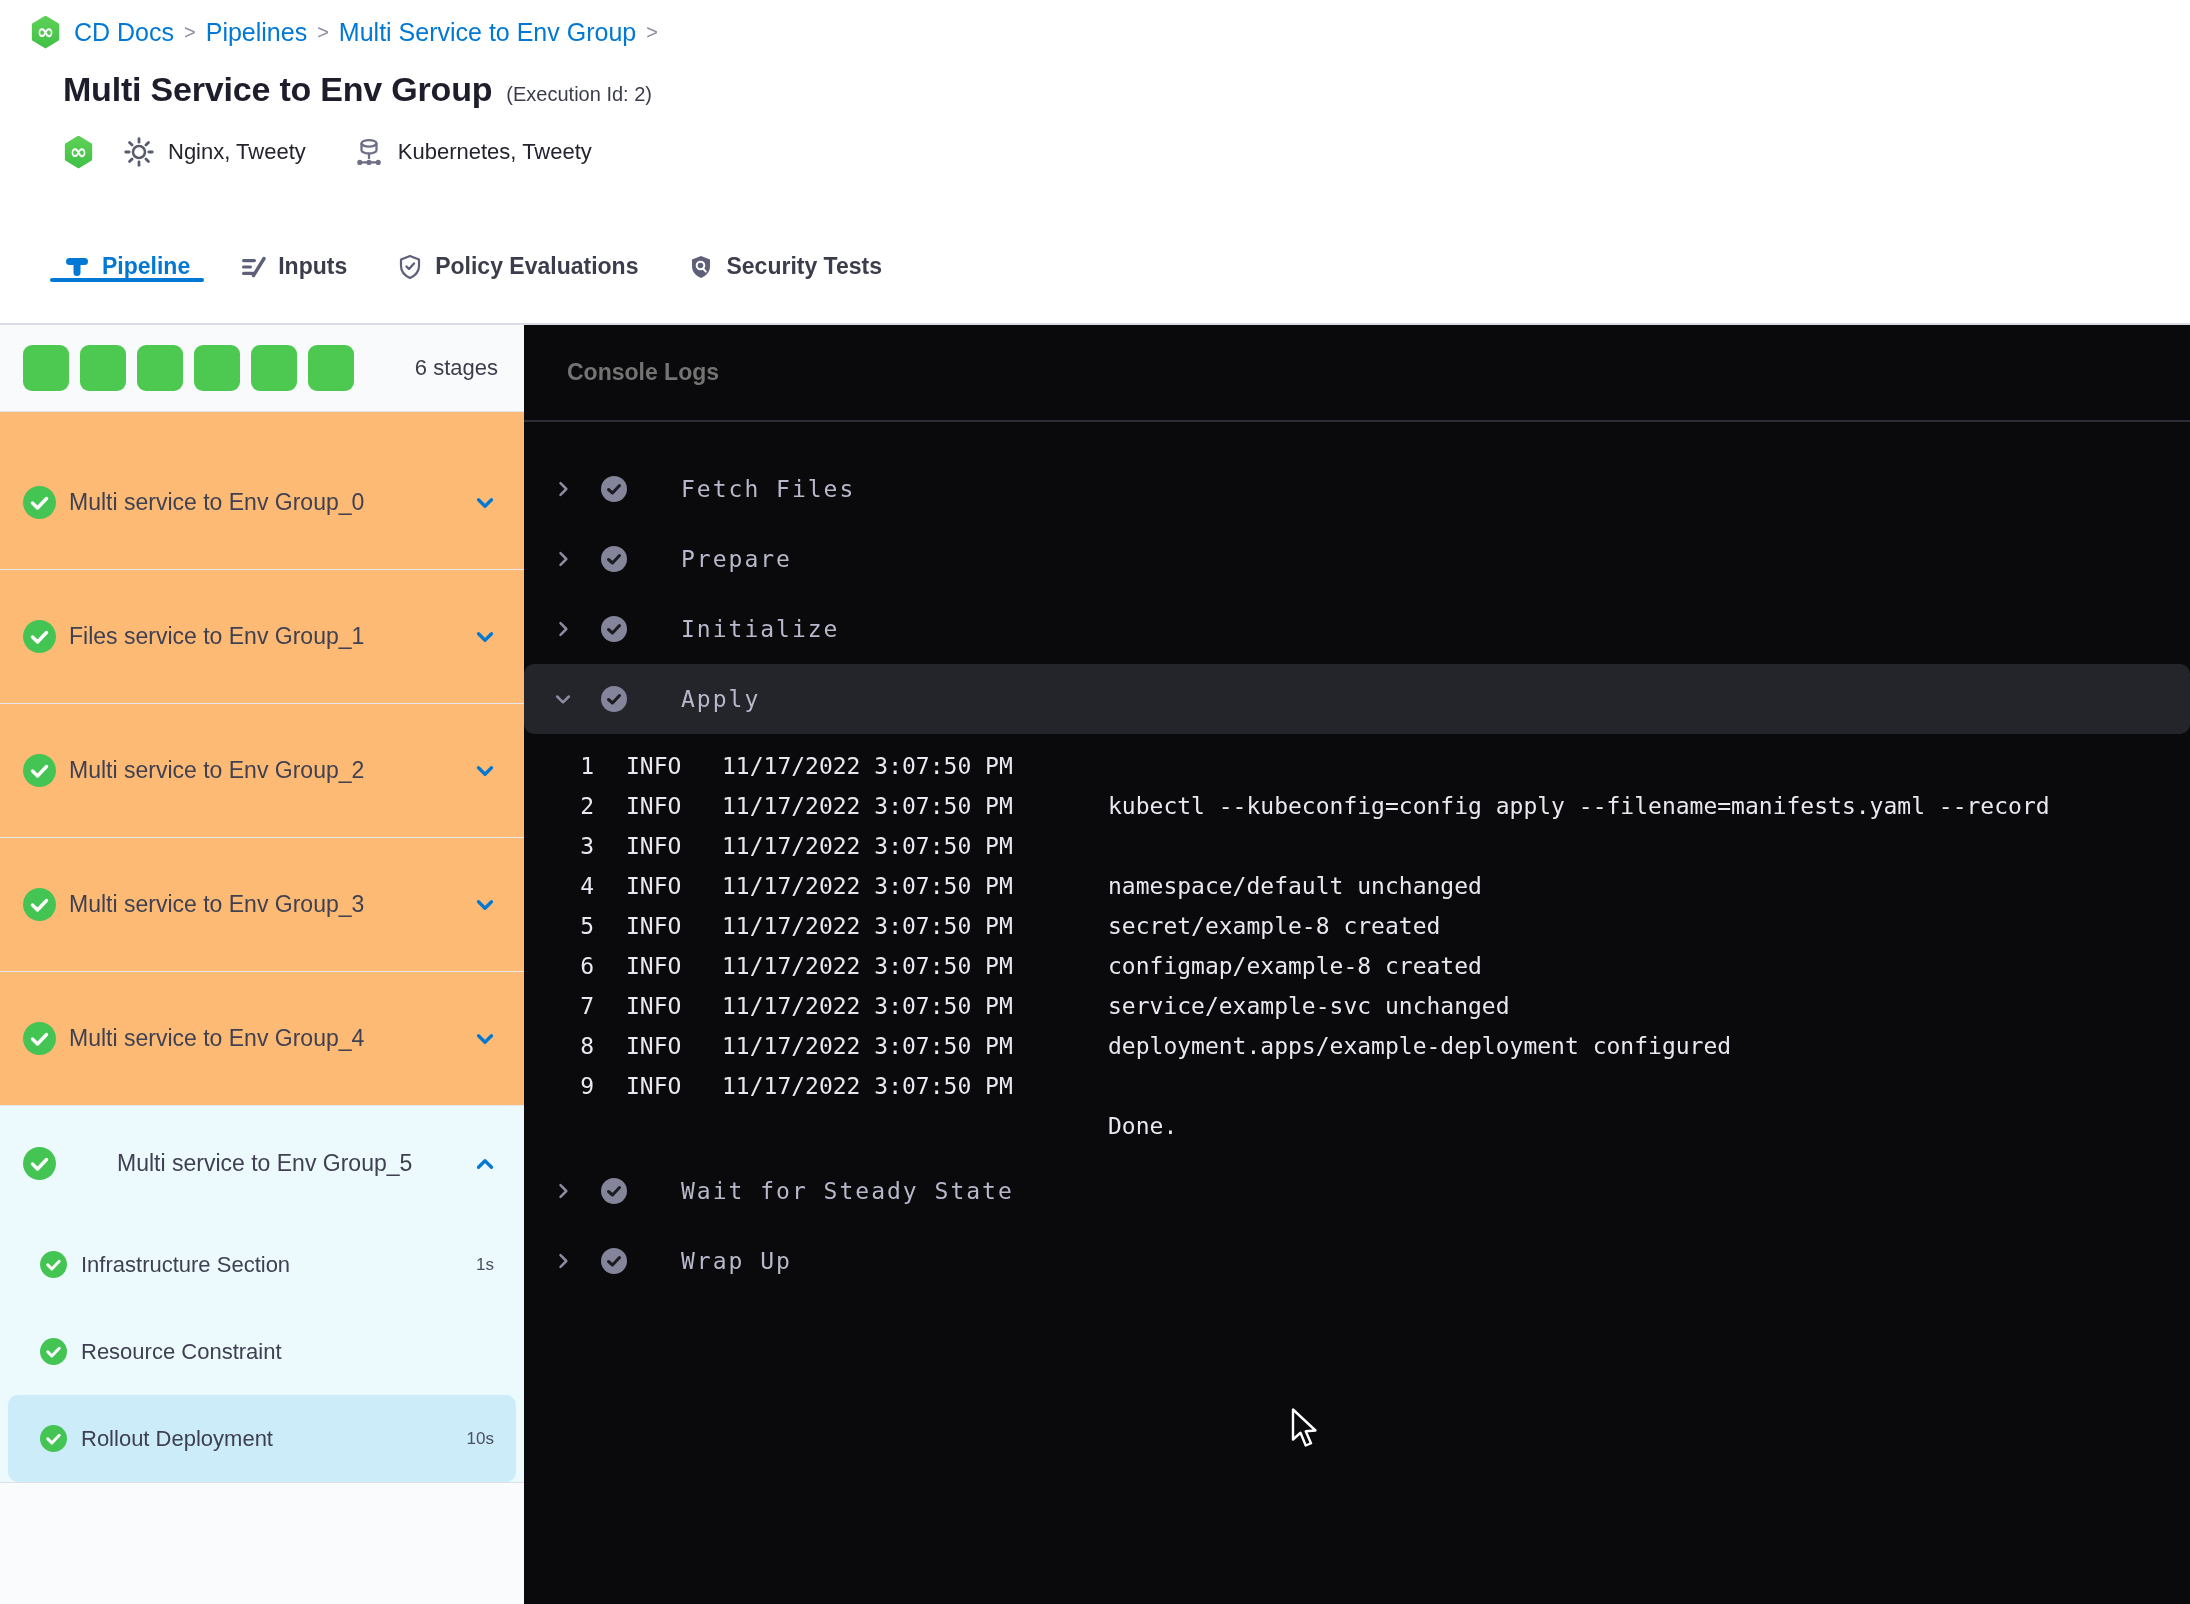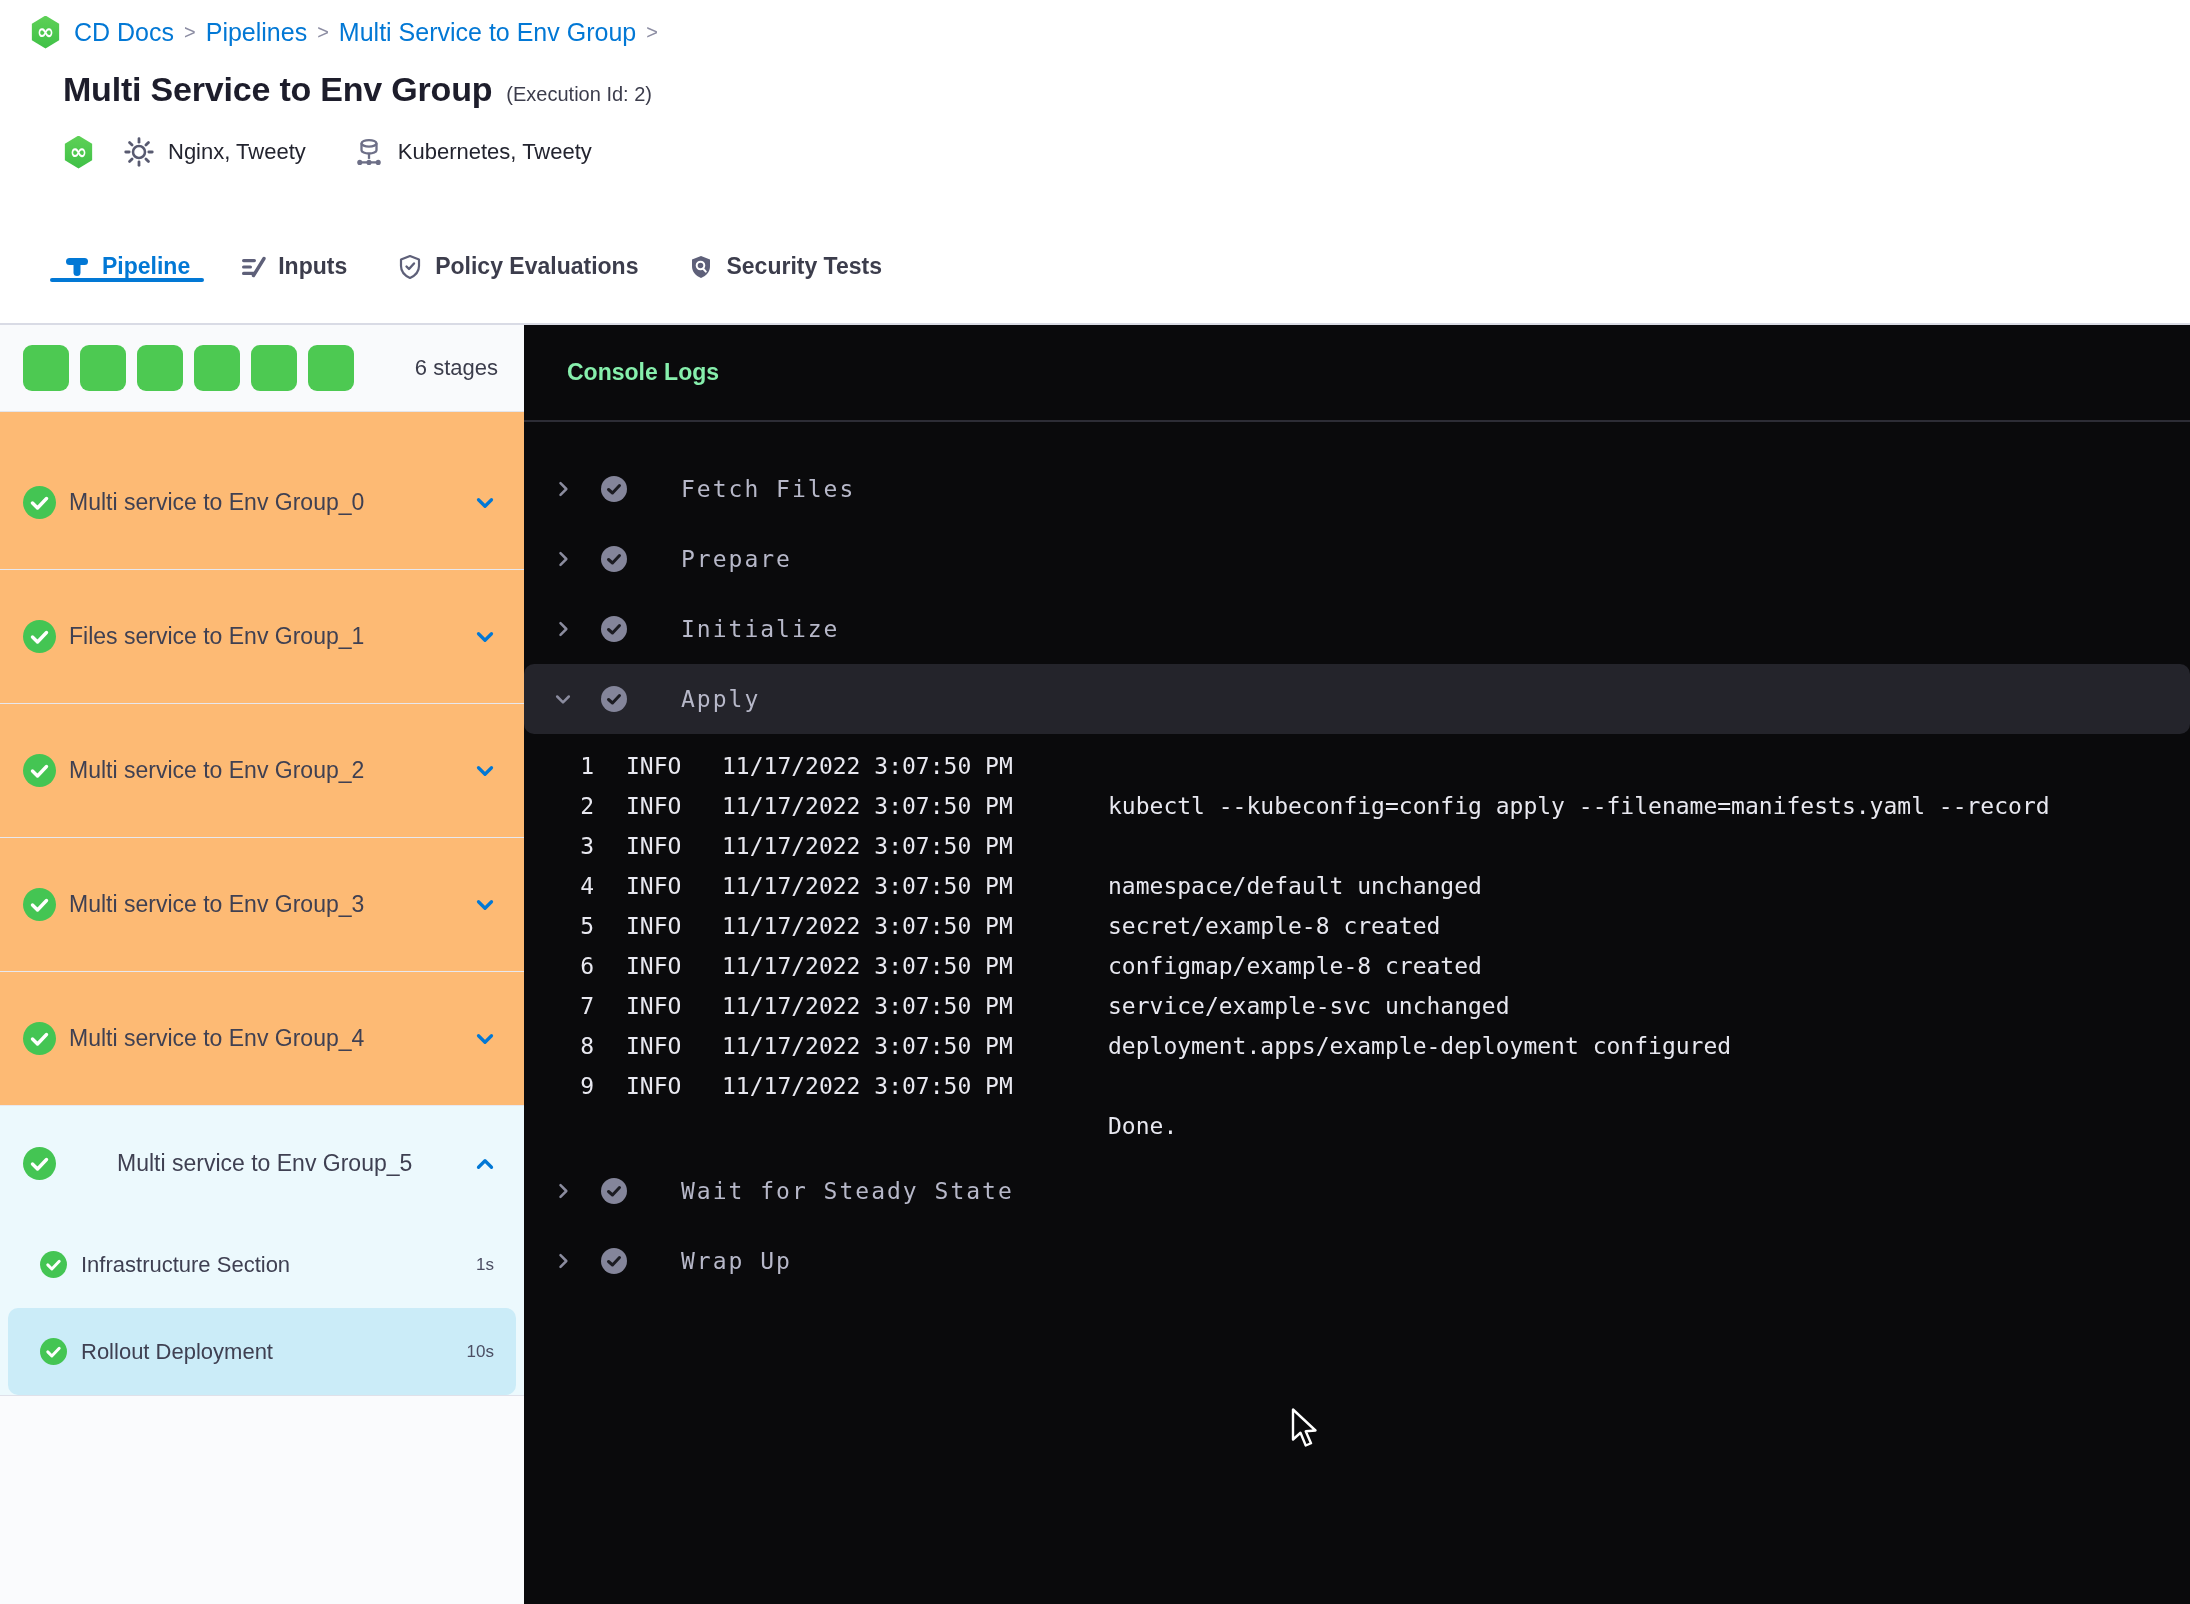--- a/index.html
+++ b/index.html
@@ -54,21 +54,21 @@
             padding:0 22px 0 32px;margin:0 8px;border-radius:10px;cursor:pointer;}
   .step-row.selected{background:#cbecf8;}
   .step-label{font-size:22px;font-weight:500;color:#3f4052;margin-left:14px;flex:1;}
   .step-duration{font-size:17px;color:#4c4e63;}
   .sidebar-filler{flex:1;background:#fafbfd;}
 
   
   .console{flex:1;background:#0a0a0c;overflow:hidden;}
   .console-header{height:97px;box-sizing:border-box;border-bottom:2px solid #2d2d36;
                   display:flex;align-items:center;padding-left:43px;}
-  .console-title{font-size:23px;font-weight:700;color:#86efac;}
+  .console-title{font-size:23px;font-weight:700;color:#737373;}
   .console-body{padding-top:32px;}
   .section-row{height:70px;display:flex;align-items:center;padding-left:29px;box-sizing:border-box;cursor:pointer;}
   .section-row.expanded-row{background:#24242b;border-radius:10px;}
   .section-check{margin-left:28px;display:inline-flex;}
   .section-label{margin-left:54px;font-family:"DejaVu Sans Mono",monospace;font-size:23px;
                  letter-spacing:2px;color:#b7b8c9;}
   .logs{padding:12px 0 10px 42px;font-family:"DejaVu Sans Mono",monospace;font-size:23px;
         line-height:40px;color:#e8e8f0;}
   .log-line{display:flex;white-space:pre;}
   .log-num{width:28px;text-align:right;flex:none;}
@@ -298,20 +298,30 @@
     <span>
                   <svg width="27" height="27" viewBox="0 0 33 33">
                     <circle cx="16.5" cy="16.5" r="16.5" fill="#44c553"></circle>
                     <polyline points="9.5,17 14.5,22 23.5,12.5" fill="none" stroke="#ffffff" stroke-width="3.6" stroke-linecap="round" stroke-linejoin="round"></polyline>
                   </svg>
                 </span>
     <span class="step-label">Infrastructure Section</span>
     <span class="step-duration">1s</span>
   </div>
 
+  <div class="step-row">
+    <span>
+                  <svg width="27" height="27" viewBox="0 0 33 33">
+                    <circle cx="16.5" cy="16.5" r="16.5" fill="#44c553"></circle>
+                    <polyline points="9.5,17 14.5,22 23.5,12.5" fill="none" stroke="#ffffff" stroke-width="3.6" stroke-linecap="round" stroke-linejoin="round"></polyline>
+                  </svg>
+                </span>
+    <span class="step-label">Resource Constraint</span>
+    <span class="step-duration"></span>
+  </div>
 
   <div class="step-row selected">
     <span>
                   <svg width="27" height="27" viewBox="0 0 33 33">
                     <circle cx="16.5" cy="16.5" r="16.5" fill="#44c553"></circle>
                     <polyline points="9.5,17 14.5,22 23.5,12.5" fill="none" stroke="#ffffff" stroke-width="3.6" stroke-linecap="round" stroke-linejoin="round"></polyline>
                   </svg>
                 </span>
     <span class="step-label">Rollout Deployment</span>
     <span class="step-duration">10s</span>

